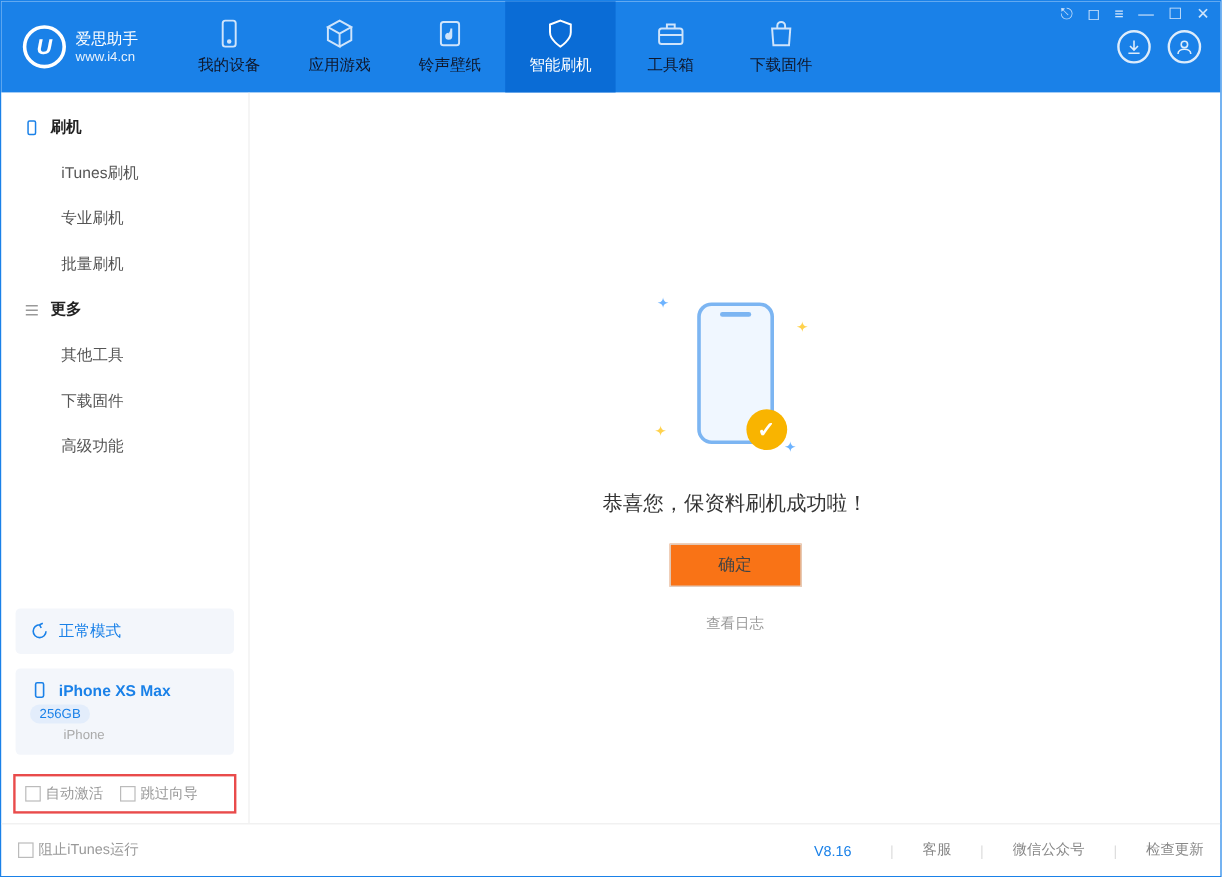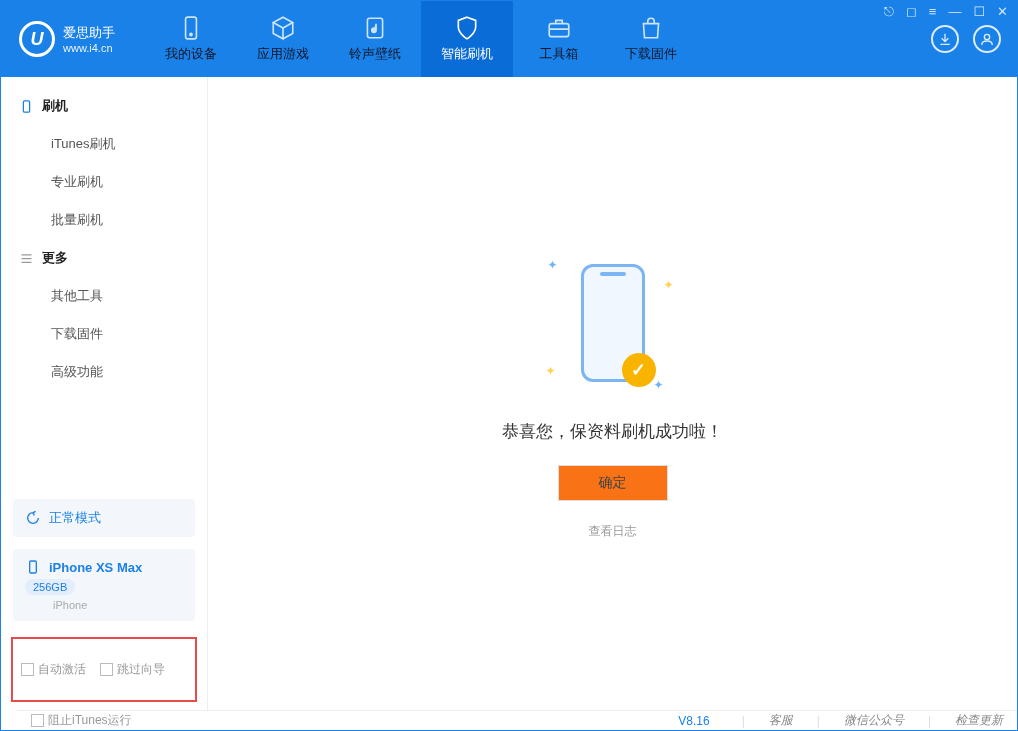--- a/index.html
+++ b/index.html
@@ -25,36 +25,36 @@
 .sidebar { width: 207px; border-right: 1px solid #eee; display: flex; flex-direction: column; font-size: 13px; color: #333; padding-top: 10px; }
 .side-group { display: flex; align-items: center; gap: 8px; padding: 10px 18px; font-weight: bold; color: #222; }
 .side-item { padding: 10px 18px 10px 50px; color: #555; cursor: pointer; }
 .side-item.active { color: #1a81e8; }
 .side-spacer { flex: 1; }
 .device-card { margin: 8px 12px; background: #f3f6fb; border-radius: 4px; padding: 10px 12px; display: flex; align-items: center; gap: 8px; color: #1a81e8; font-size: 13px; }
 .device-card2 { margin: 4px 12px 10px; background: #f3f6fb; border-radius: 4px; padding: 10px 12px; }
 .device-name { color: #1a81e8; font-weight: bold; font-size: 13px; }
 .device-cap { display: inline-block; background: #e3edfb; color: #1a81e8; font-size: 11px; padding: 2px 8px; border-radius: 10px; margin-top: 4px; }
 .device-type { font-size: 11px; color: #aaa; margin-top: 4px; padding-left: 28px; }
-.checkbox-row { border: 2px solid #e94b4b; margin: 6px 10px 8px; padding: 22px 8px; display: flex; gap: 14px; font-size: 12px; color: #999; align-items: center; }
+.checkbox-row { border: 2px solid #e94b4b; margin: 6px 10px 8px; padding: 6px 8px; display: flex; gap: 14px; font-size: 12px; color: #999; align-items: center; }
 .cb { width: 13px; height: 13px; border: 1px solid #bbb; display: inline-block; vertical-align: middle; margin-right: 4px; }
 
 .main { flex: 1; display: flex; flex-direction: column; align-items: center; justify-content: center; gap: 22px; }
 .phone-illust { position: relative; width: 150px; height: 150px; display: flex; align-items: center; justify-content: center; }
 .sparkle { position: absolute; font-size: 12px; }
 .phone { width: 64px; height: 118px; border: 3px solid #7cb5f2; border-radius: 12px; background: #f0f7ff; position: relative; }
 .phone::before { content: ""; position: absolute; top: 5px; left: 50%; transform: translateX(-50%); width: 26px; height: 4px; background: #7cb5f2; border-radius: 3px; }
 .badge { position: absolute; right: -14px; bottom: -8px; width: 34px; height: 34px; background: #f9b400; border-radius: 50%; display: flex; align-items: center; justify-content: center; color: #fff; font-size: 18px; font-weight: bold; }
 .success-text { font-size: 17px; color: #333; }
 .ok-btn { border: 1px solid #ddd; background: #f97316; padding: 8px 40px; font-size: 14px; color: #444; cursor: pointer; }
 .log-link { font-size: 12px; color: #999; cursor: pointer; }
 
-.statusbar { height: 20px; border-top: 1px solid #eee; display: flex; align-items: center; padding: 0 14px; font-size: 12px; color: #999; gap: 6px; margin-left: 16px; }
+.statusbar { height: 44px; border-top: 1px solid #eee; display: flex; align-items: center; padding: 0 14px; font-size: 12px; color: #999; gap: 6px; }
 .statusbar .right { margin-left: auto; display: flex; align-items: center; gap: 18px; }
-.sb-link { color: #888; cursor: pointer; font-style: italic; }
+.sb-link { color: #888; cursor: pointer; }
 .sb-sep { color: #ddd; margin: 0 6px; }
 .version { color: #1a81e8; margin-right: 8px; }
 
 .sq-icon { width: 15px; height: 15px; display: inline-block; }
 </style>
 </head>
 <body>
 
 <div class="win-controls">
   <span>⎋</span>

